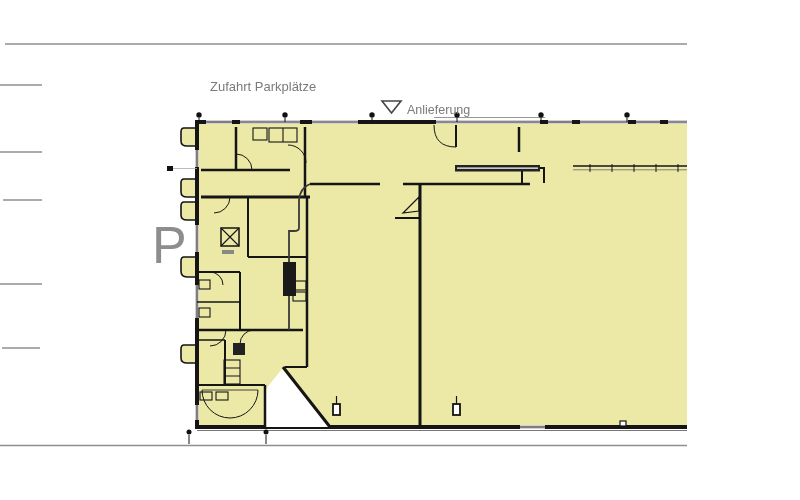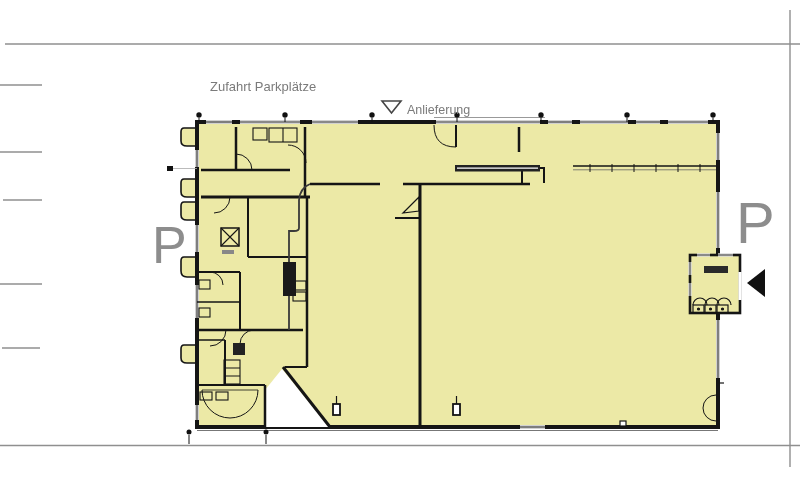--- a/index.html
+++ b/index.html
@@ -1,16 +1,16 @@
 <!DOCTYPE html>
 <html><head>
 <meta charset="utf-8">
 <style>
   html,body{margin:0;padding:0;background:#ffffff;}
-  .canvas{position:relative;width:800px;height:500px;background:#ffffff;overflow:hidden;
+  .canvas{position:relative;width:687px;height:500px;background:#ffffff;overflow:hidden;
           font-family:"Liberation Sans","DejaVu Sans",sans-serif;}
   svg{position:absolute;left:0;top:0;}
   text{font-family:"Liberation Sans","DejaVu Sans",sans-serif;}
 </style>
 </head>
 <body>
 
 <div class="canvas">
 <svg width="800" height="500" viewBox="0 0 800 500">
 

